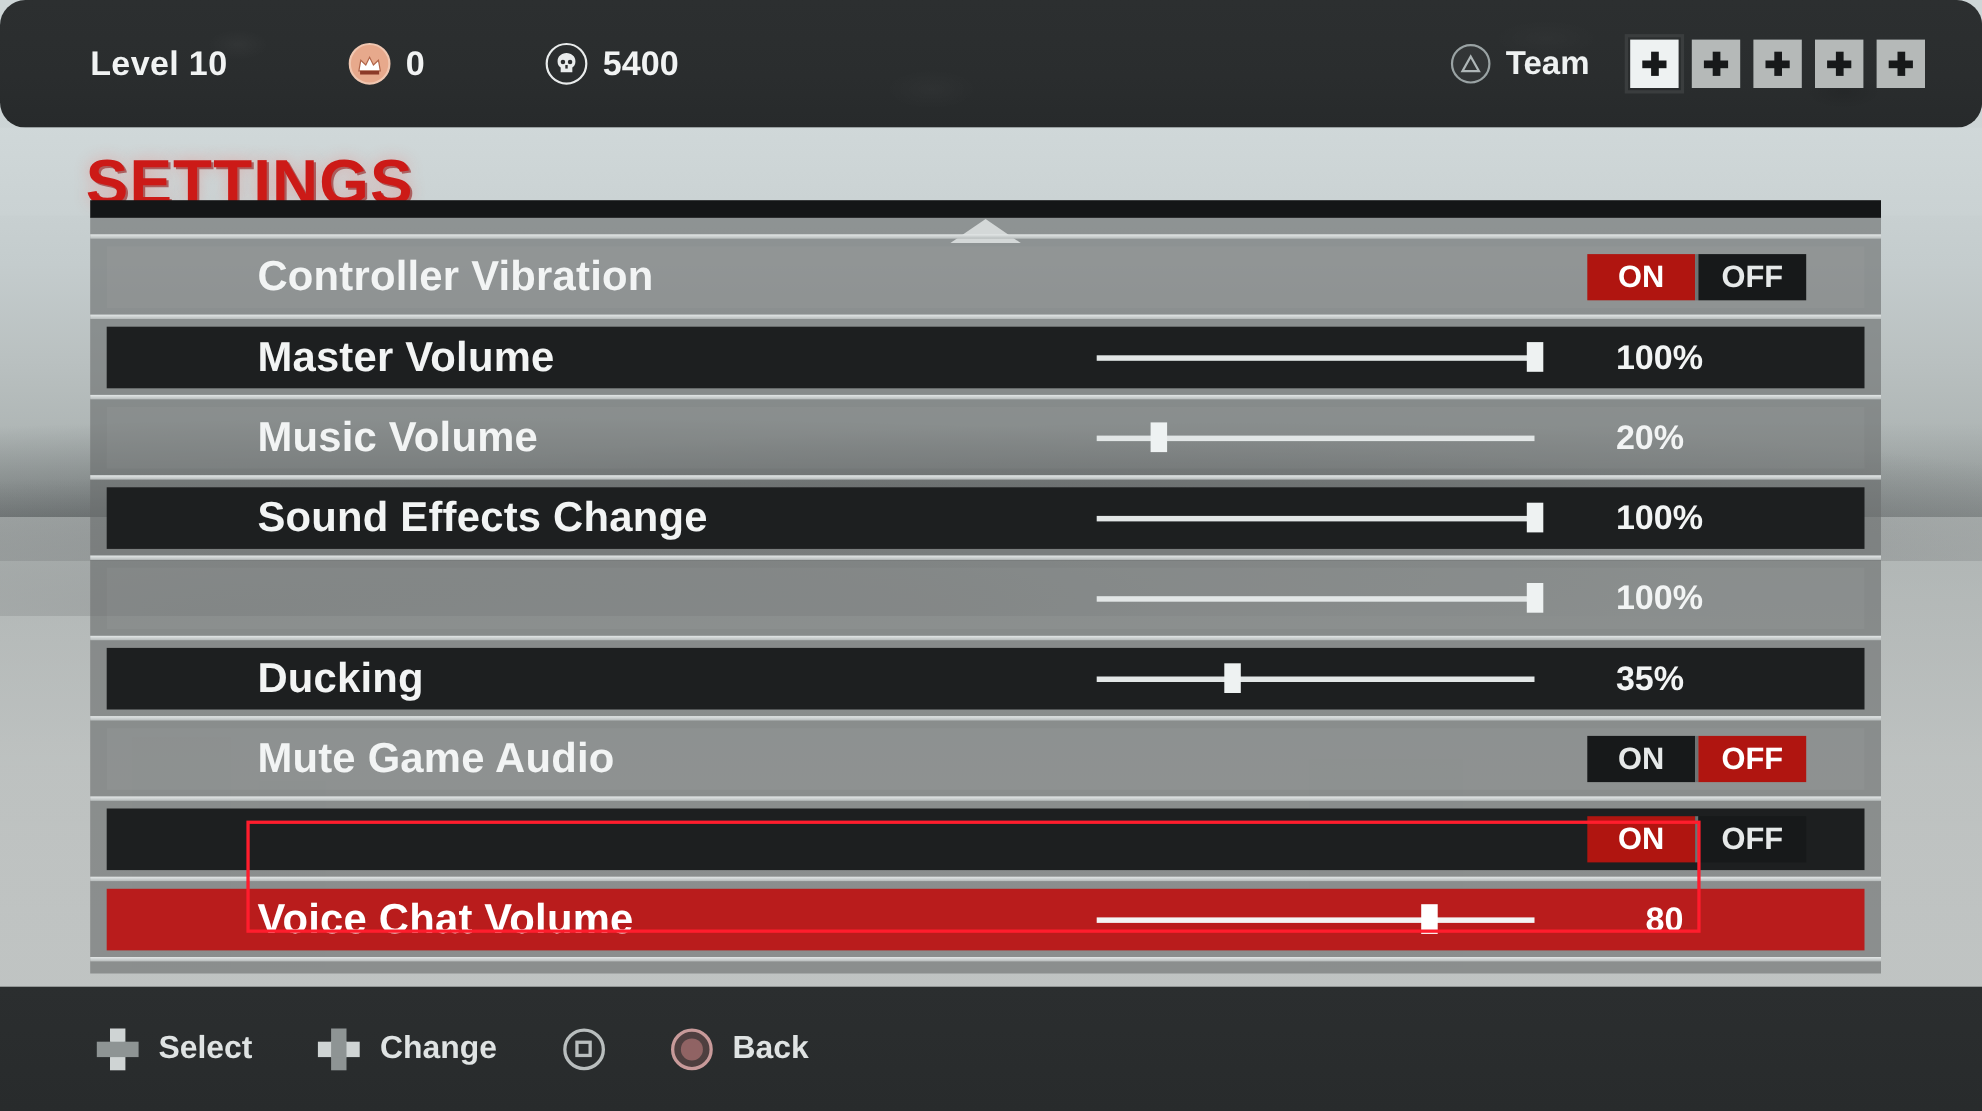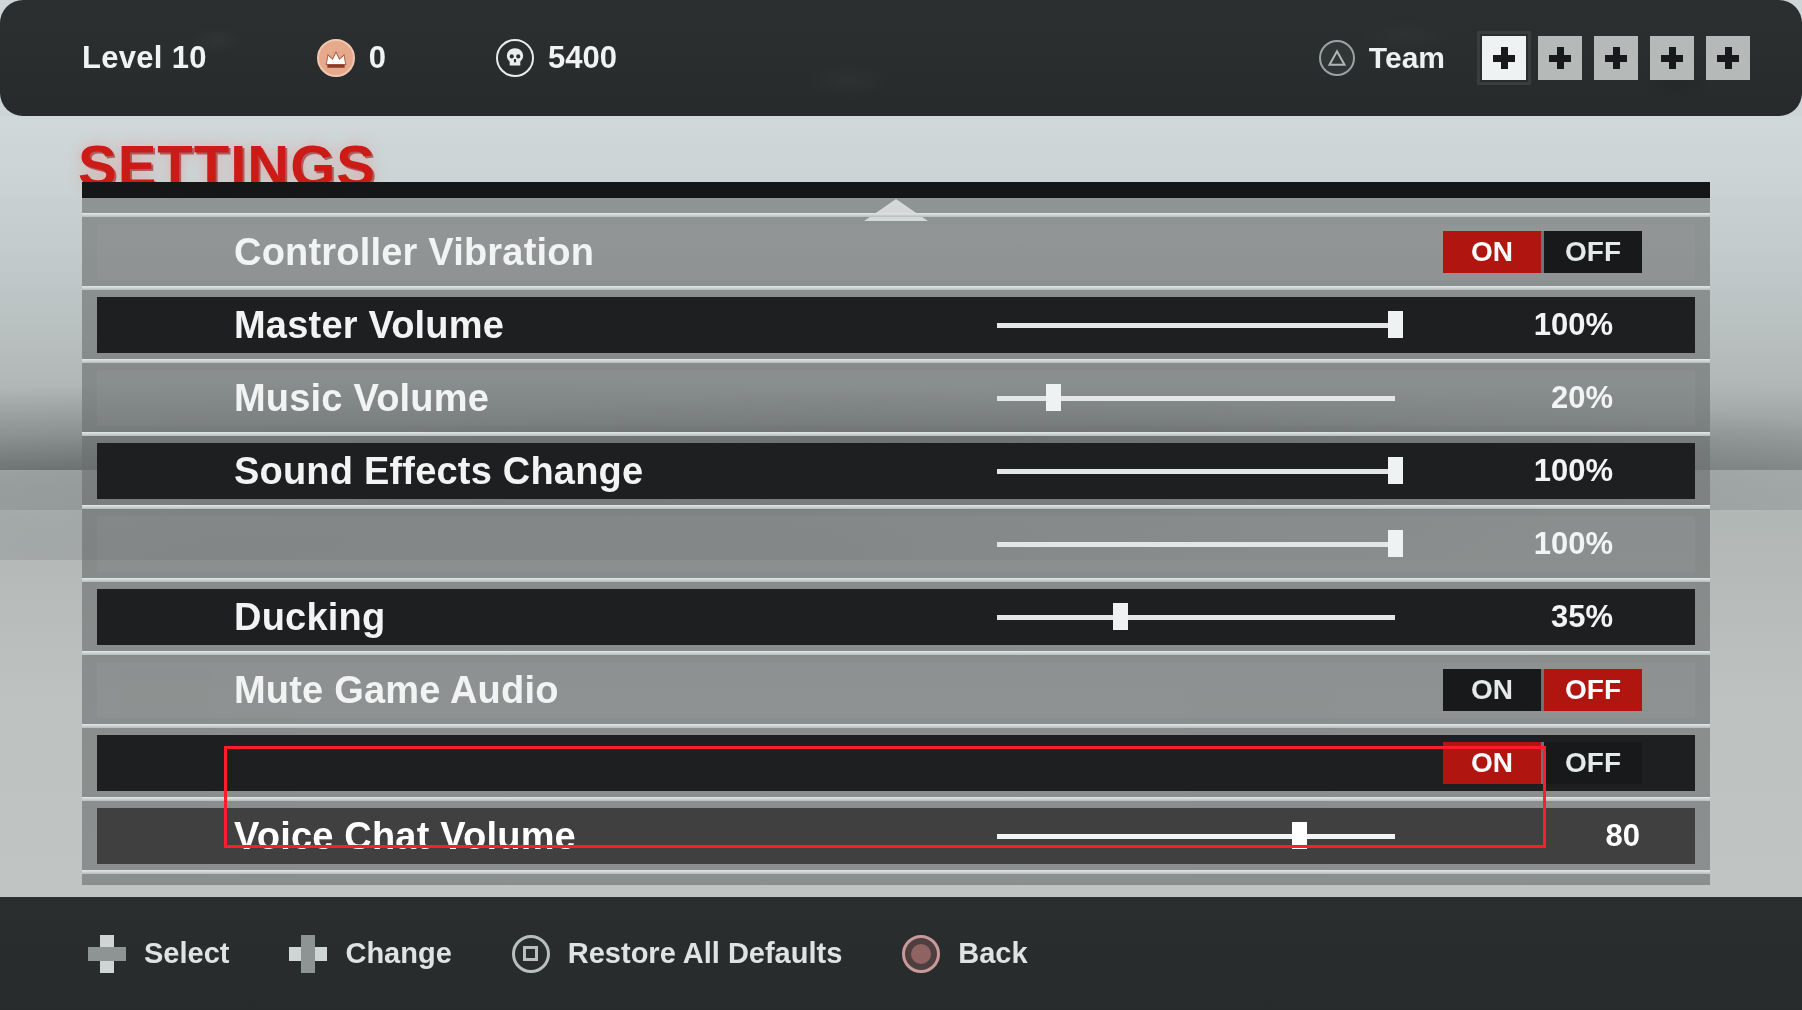--- a/index.html
+++ b/index.html
@@ -132,21 +132,21 @@
     position:absolute; left:0; width:1628px; height:4px;
     background:linear-gradient(180deg,#e3e7e7,#b7bcbc);
   }
 
   .row {
     position:absolute; left:15px; width:1598px; height:56px;
     display:flex; align-items:center;
   }
   .row.dark  { background:#1d1f20; }
   .row.light { background:rgba(255,255,255,.035); }
-  .row.sel   { background:#404040; }
+  .row.sel   { background:#b91c1c; }
 
   .row .label {
     margin-left:137px; color:#f2f4f4; font-size:38px; font-weight:700;
     letter-spacing:.2px; white-space:nowrap;
   }
   .row.sel .label { color:#ffffff; }
 
   
   .toggle { position:absolute; right:53px; top:50%; transform:translateY(-50%);
             display:flex; height:42px; }
@@ -165,22 +165,22 @@
     background:#e2e6e6;
   }
   .slider .knob {
     position:absolute; top:0; width:15px; height:27px; margin-top:-3px;
     background:#eef2f2; transform:translateX(-7px);
   }
   .row.sel .slider .track { background:#f3f5f5; }
   .row.sel .slider .knob  { background:#ffffff; }
 
   .value {
-    position:absolute; left:1336px; top:50%; transform:translateY(-50%);
-    color:#f2f4f4; font-size:31px; font-weight:700; text-align:right;
+    position:absolute; left:1372px; top:50%; transform:translateY(-50%);
+    color:#f2f4f4; font-size:31px; font-weight:700; text-align:left;
     width:180px;
   }
   .row.sel .value { color:#ffffff;margin-left:27px; }
 
   
   #annot {
     position:absolute; left:224px; top:746px; width:1322px; height:102px;
     border:3px solid #ff1d2d; pointer-events:none; z-index:30;
   }
 
@@ -393,21 +393,20 @@
         <i class="l"></i>
         <i class="r"></i>
         <i class="c"></i>
     </span>
     <span class="txt">Change</span>
   </div>
   <div class="hint">
     <span class="ps-btn">
         <span class="sq"></span>
       </span>
-    <span class="txt">Restore All Defaults</span>
   </div>
   <div class="hint">
     <span class="ps-btn circ">
         <span class="dot"></span>
       </span>
     <span class="txt">Back</span>
   </div>
 </div>
 
 </body></html>

